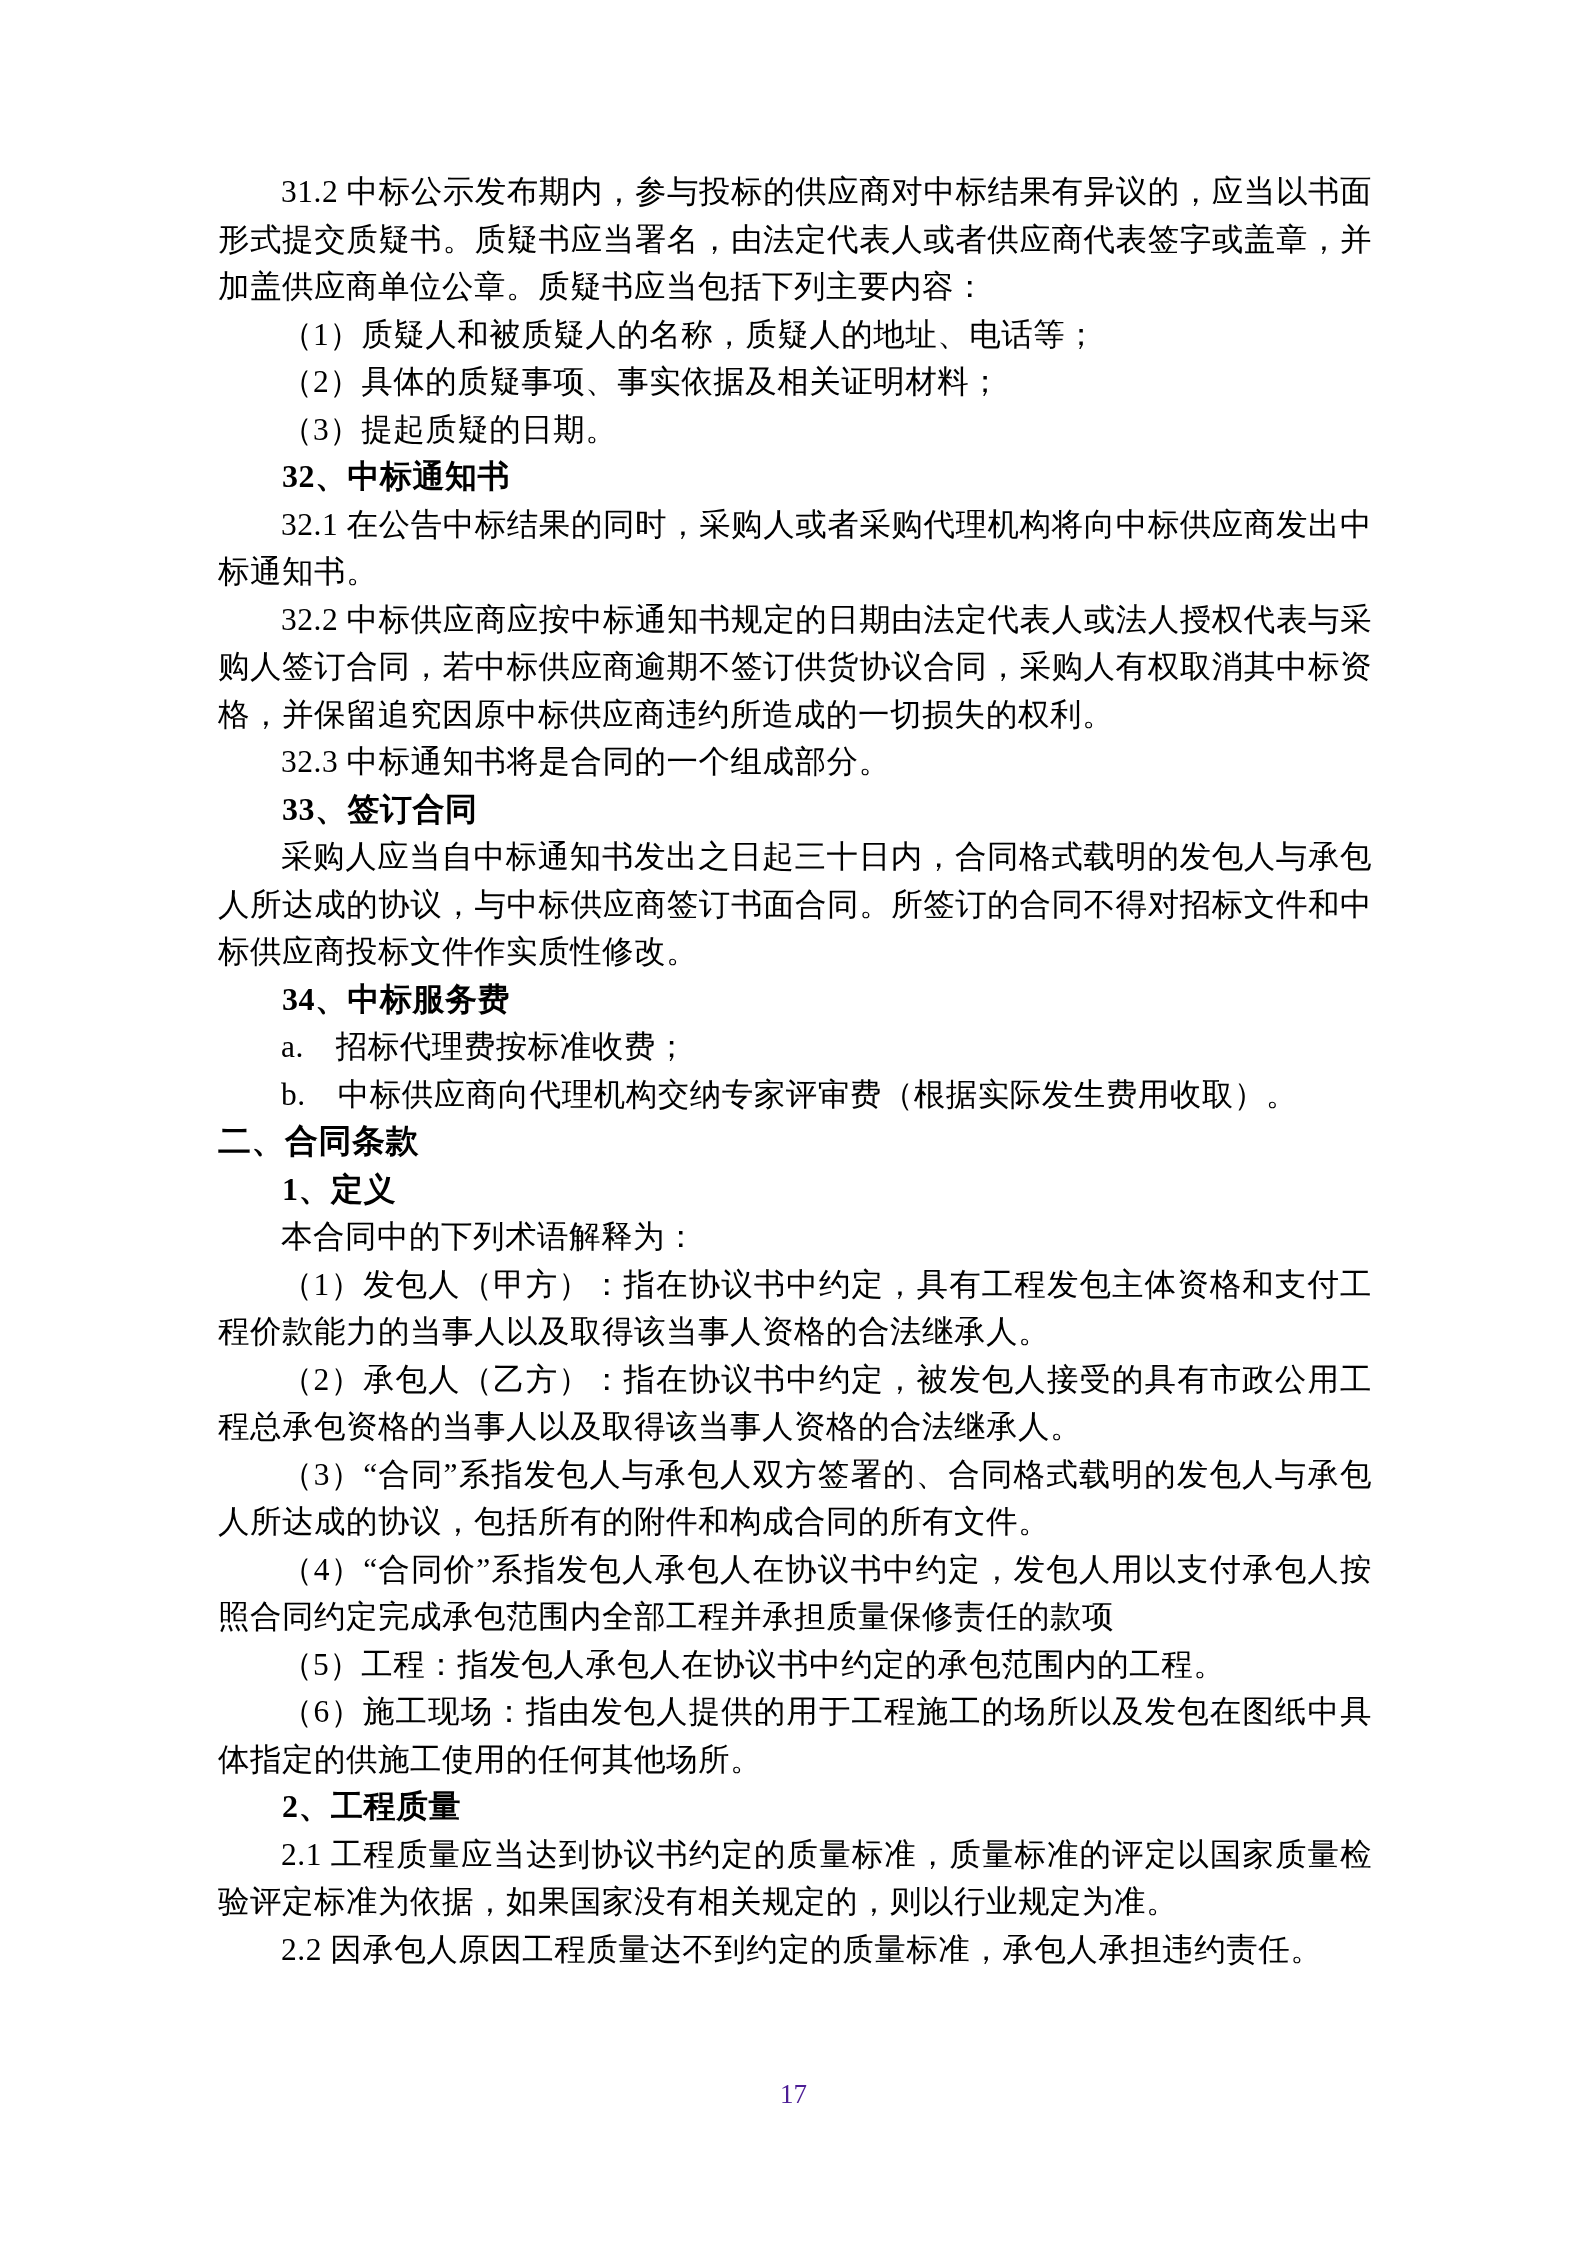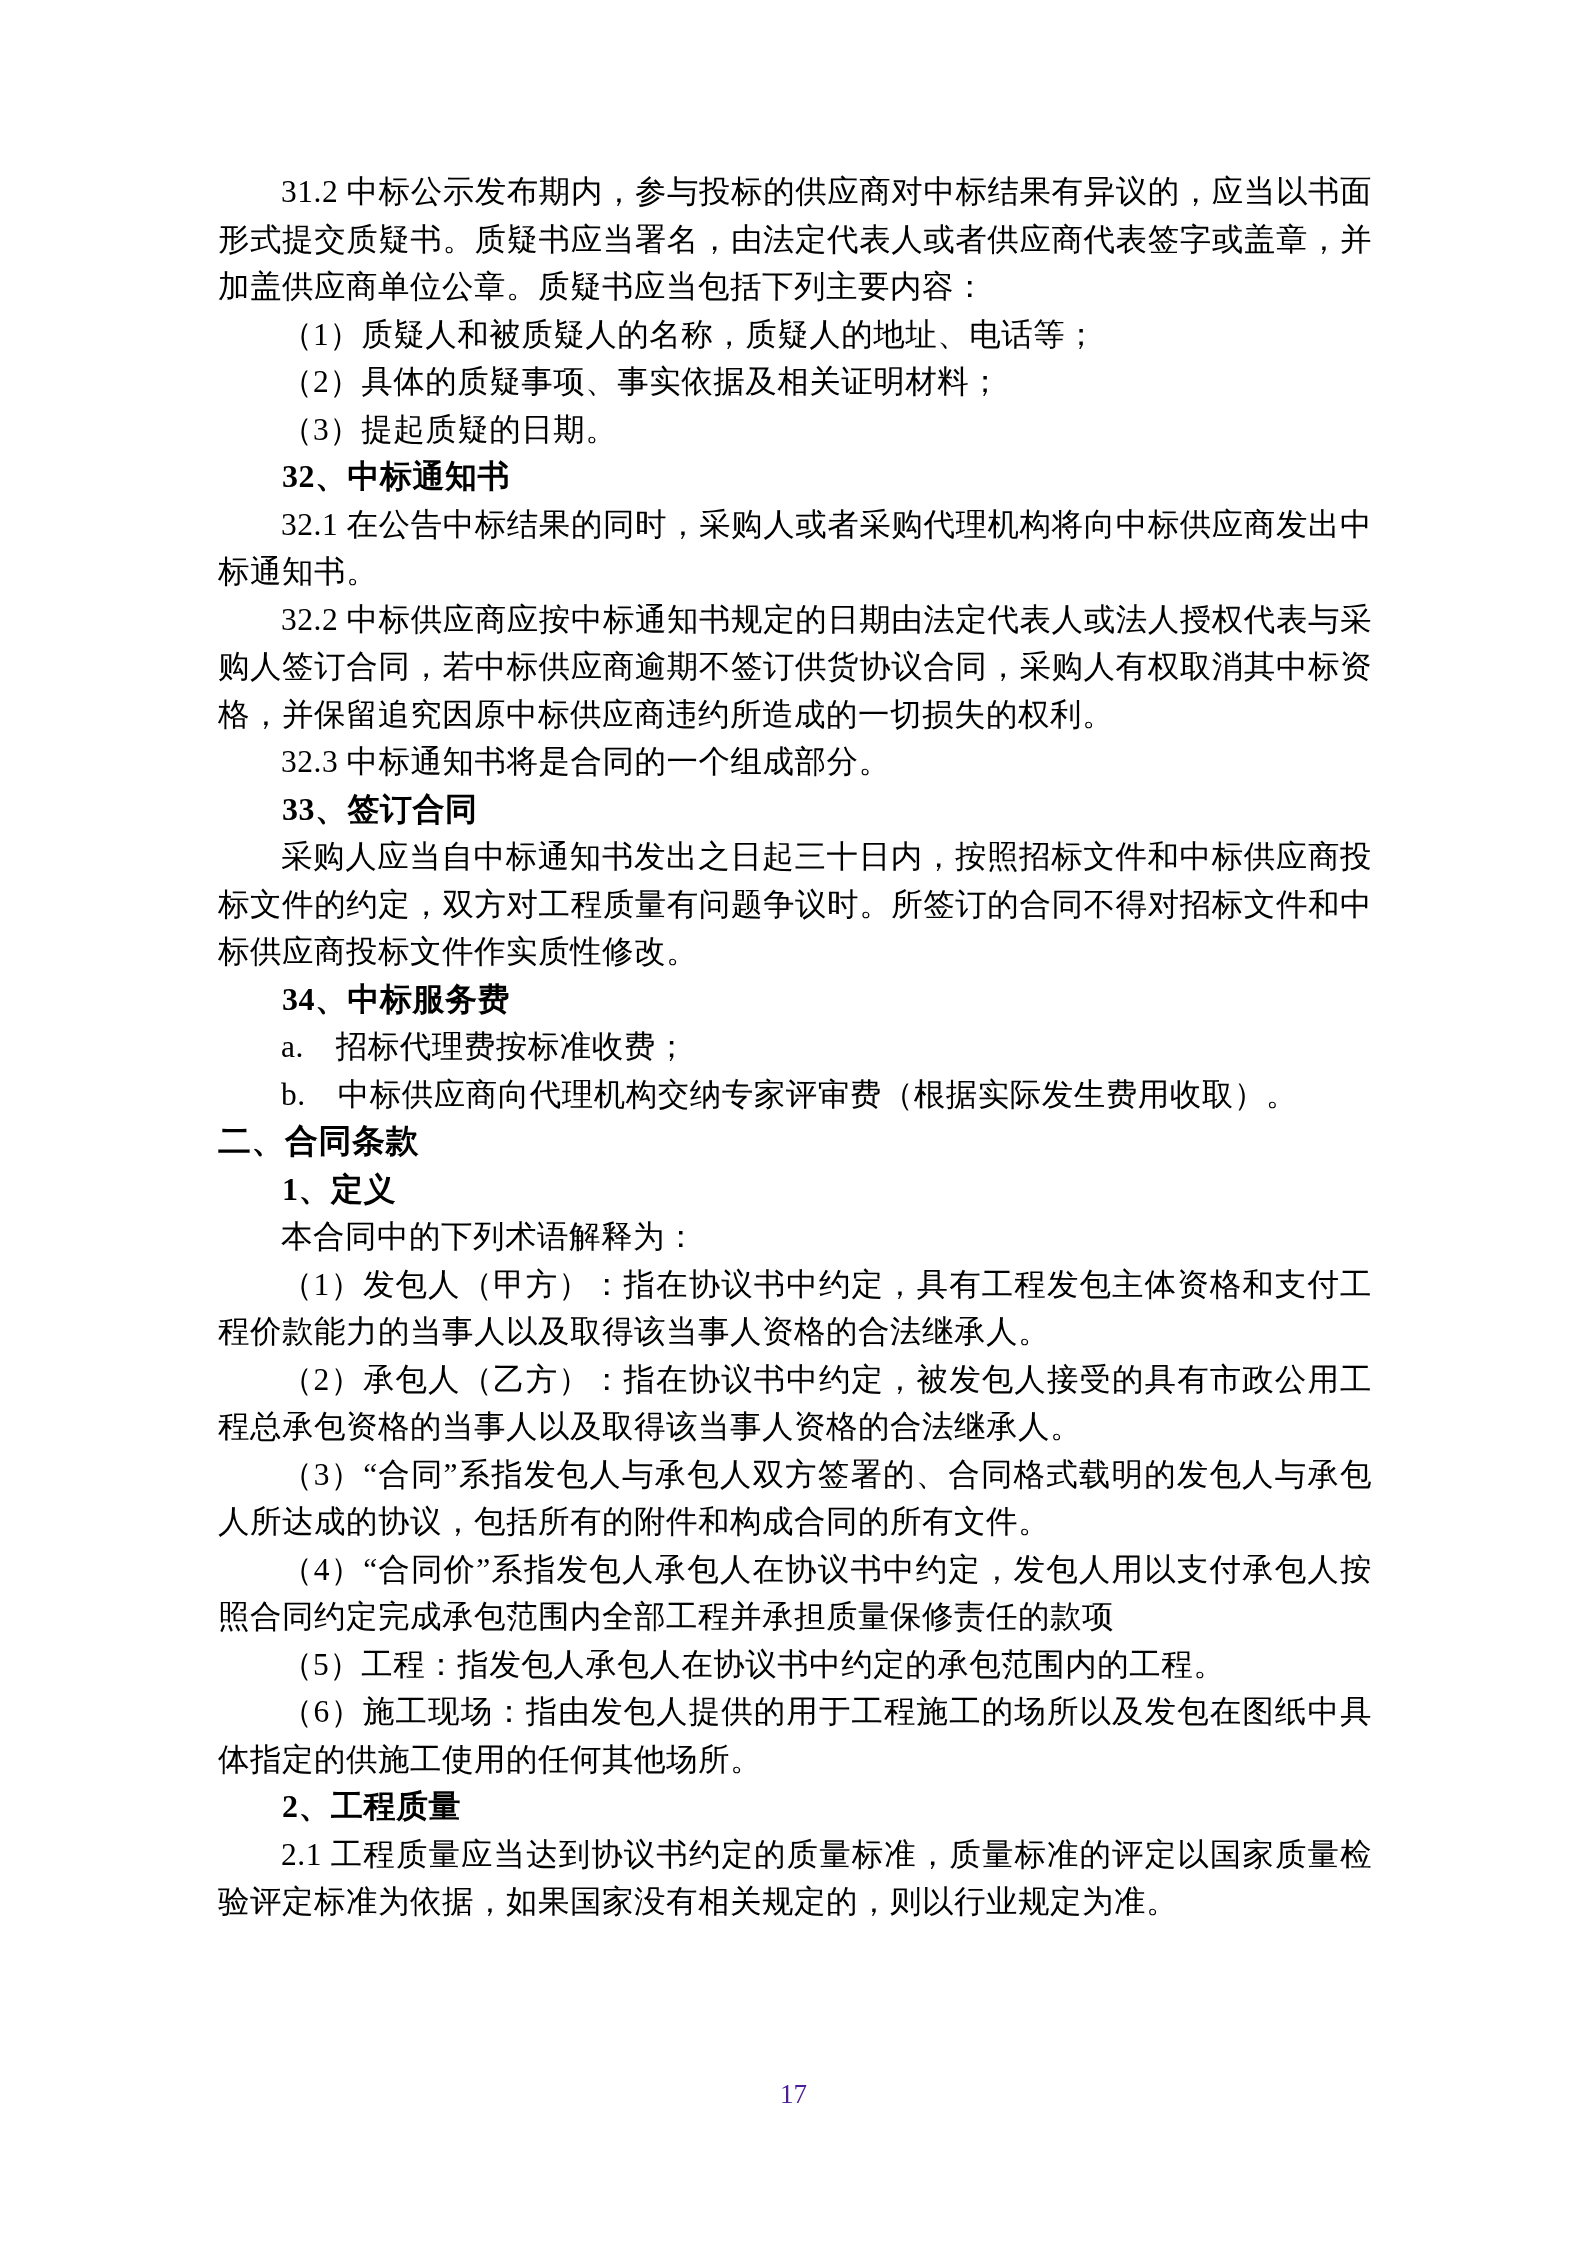--- a/index.html
+++ b/index.html
@@ -65,32 +65,33 @@
   <div class="content" id="content">
       <p class="para">31.2 中标公示发布期内，参与投标的供应商对中标结果有异议的，应当以书面形式提交质疑书。质疑书应当署名，由法定代表人或者供应商代表签字或盖章，并加盖供应商单位公章。质疑书应当包括下列主要内容：</p>
       <p class="para">（1）质疑人和被质疑人的名称，质疑人的地址、电话等；</p>
       <p class="para">（2）具体的质疑事项、事实依据及相关证明材料；</p>
       <p class="para">（3）提起质疑的日期。</p>
       <p class="heading2">32、中标通知书</p>
       <p class="para">32.1 在公告中标结果的同时，采购人或者采购代理机构将向中标供应商发出中标通知书。</p>
       <p class="para">32.2 中标供应商应按中标通知书规定的日期由法定代表人或法人授权代表与采购人签订合同，若中标供应商逾期不签订供货协议合同，采购人有权取消其中标资格，并保留追究因原中标供应商违约所造成的一切损失的权利。</p>
       <p class="para">32.3 中标通知书将是合同的一个组成部分。</p>
       <p class="heading2">33、签订合同</p>
-      <p class="para">采购人应当自中标通知书发出之日起三十日内，按照招标文件和中标供应商投标文件的约定，双方对工程质量有问题争议时。所签订的合同不得对招标文件和中标供应商投标文件作实质性修改。</p>
+      <p class="para">采购人应当自中标通知书发出之日起三十日内，合同格式载明的发包人与承包人所达成的协议，与中标供应商签订书面合同。所签订的合同不得对招标文件和中标供应商投标文件作实质性修改。</p>
       <p class="heading2">34、中标服务费</p>
       <p class="para">a.　招标代理费按标准收费；</p>
       <p class="para">b.　中标供应商向代理机构交纳专家评审费（根据实际发生费用收取）。</p>
       <p class="heading1">二、合同条款</p>
       <p class="heading2">1、定义</p>
       <p class="para">本合同中的下列术语解释为：</p>
       <p class="para">（1）发包人（甲方）：指在协议书中约定，具有工程发包主体资格和支付工程价款能力的当事人以及取得该当事人资格的合法继承人。</p>
       <p class="para">（2）承包人（乙方）：指在协议书中约定，被发包人接受的具有市政公用工程总承包资格的当事人以及取得该当事人资格的合法继承人。</p>
       <p class="para">（3）“合同”系指发包人与承包人双方签署的、合同格式载明的发包人与承包人所达成的协议，包括所有的附件和构成合同的所有文件。</p>
       <p class="para">（4）“合同价”系指发包人承包人在协议书中约定，发包人用以支付承包人按照合同约定完成承包范围内全部工程并承担质量保修责任的款项</p>
       <p class="para">（5）工程：指发包人承包人在协议书中约定的承包范围内的工程。</p>
       <p class="para">（6）施工现场：指由发包人提供的用于工程施工的场所以及发包在图纸中具体指定的供施工使用的任何其他场所。</p>
       <p class="heading2">2、工程质量</p>
       <p class="para">2.1 工程质量应当达到协议书约定的质量标准，质量标准的评定以国家质量检验评定标准为依据，如果国家没有相关规定的，则以行业规定为准。</p>
+      <p class="para">2.2 因承包人原因工程质量达不到约定的质量标准，承包人承担违约责任。</p>
     </div>
   <div class="footer">
     <span>17</span>
   </div>
 </div>
 
 </body></html>

